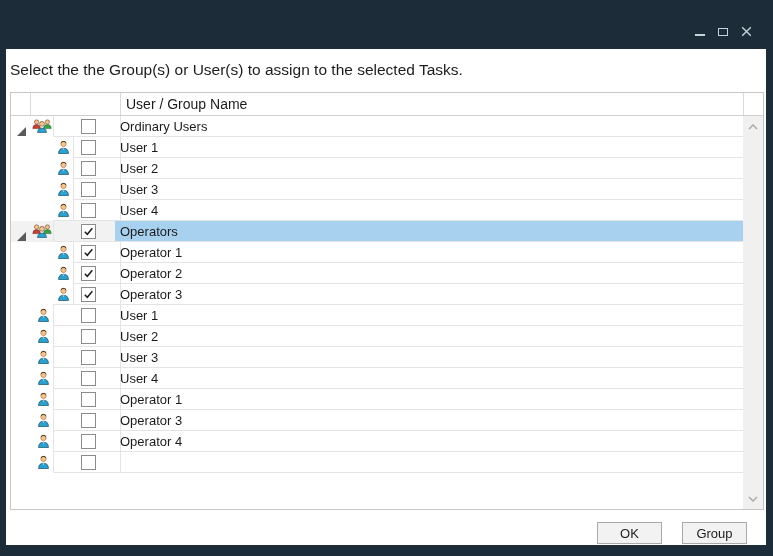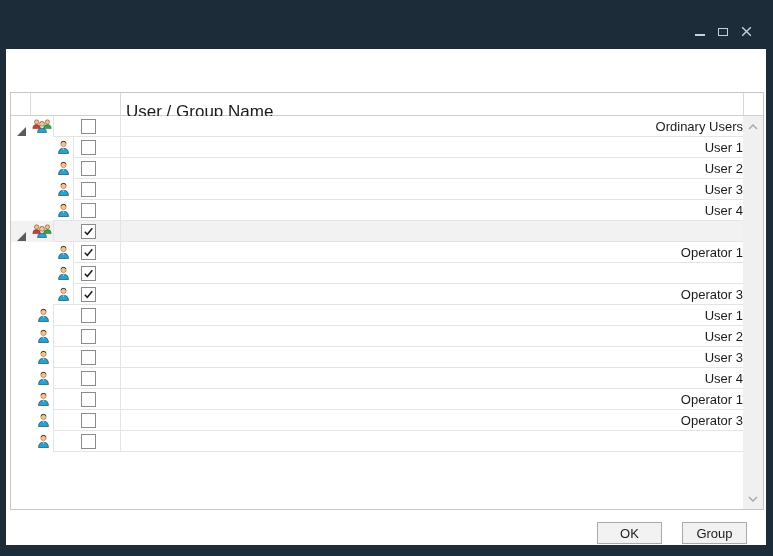--- a/index.html
+++ b/index.html
@@ -15,30 +15,30 @@
   .ctl { width:14px; height:13px; display:flex; align-items:center; justify-content:center; cursor:default; }
   .ctl-min-bar { width:10px; height:2px; background:#c7d1d8; margin-top:6px; }
   .ctl-max-box { width:10px; height:8px; border:1.4px solid #c7d1d8; box-sizing:border-box; }
   
   .content { position:absolute; left:6px; top:49px; width:760px; height:496px; background:#fff; }
   .instruction { position:absolute; left:4px; top:12px; font-size:15.5px; color:#1c1c1c; white-space:nowrap; }
   
   .table { position:absolute; left:4px; top:43px; width:754px; height:418px; box-sizing:border-box; border:1px solid #c6c6c6; background:#fff; }
   .thead { position:relative; height:22px; border-bottom:1px solid #cfcfcf; }
   .thead .vline { position:absolute; top:0; bottom:0; width:1px; background:#d9d9d9; }
-  .th-label { position:absolute; left:115px; top:8px; line-height:22px; font-size:17px; color:#1b1b1b; }
+  .th-label { position:absolute; left:115px; top:0; line-height:22px; font-size:14px; color:#1b1b1b; }
   .tbody { position:absolute; left:0; top:23px; width:732px; height:393px; overflow:hidden; }
   .trow { position:relative; height:21px; background:#fff; }
   .trow.selected { background:#f2f2f2; }
   .trow .hline { position:absolute; bottom:0; height:1px; right:0; background:#e4e4e4; }
   .trow .vline { position:absolute; top:0; height:21px; width:1px; background:#e4e4e4; }
   .expander { position:absolute; left:6px; top:6px; width:9px; height:9px; }
   .icon { position:absolute; top:3px; line-height:0; }
   .cb { position:absolute; left:70px; top:3px; width:15px; height:15px; box-sizing:border-box; border:1px solid #8b8b8b; background:#fff; display:flex; align-items:center; justify-content:center; }
-  .cell-name { position:absolute; left:104px; right:0; top:0; height:21px; line-height:21px; padding-left:5px; font-size:13px; color:#1b1b1b; white-space:nowrap; overflow:hidden;text-align:right; }
+  .cell-name { position:absolute; left:104px; right:0; top:0; height:21px; line-height:21px; padding-left:5px; font-size:13px; color:#1b1b1b; white-space:nowrap; overflow:hidden; }
   .trow.selected .cell-name { background:var(--sel,#a8d1f0); }
   
   .scrollbar { position:absolute; left:732px; top:23px; width:20px; height:393px; background:var(--track,#f0f0f0); }
   .sb-btn { position:absolute; left:0; width:20px; height:17px; display:flex; align-items:center; justify-content:center; }
   .sb-up { top:2px; } .sb-down { bottom:2px; }
   
   .btnbar { position:absolute; left:591px; top:473px; display:flex; gap:20px; }
   .dlg-btn { width:65px; height:22px; background:#f2f2f2; border:1px solid #a9a9a9; font-family:"Liberation Sans",sans-serif; font-size:13px; color:#1c1c1c; padding:0; }
 </style>
 </head>
@@ -56,20 +56,21 @@
       </div>
       <div class="ctl">
         <svg width="11" height="11" viewBox="0 0 11 11">
             <path d="M1.2 1.2 L9.8 9.8 M9.8 1.2 L1.2 9.8" stroke="#c7d1d8" stroke-width="1.4" fill="none"></path>
           </svg>
       </div>
     </div>
   </div>
 
   <div class="content">
+    <div class="instruction">Select the the Group(s) or User(s) to assign to the selected Tasks.</div>
 
     <div class="table">
       <div class="thead">
         <div class="vline" style="left:19px"></div>
         <div class="vline" style="left:109px"></div>
         <div class="vline" style="left:732px"></div>
         <div class="th-label">User / Group Name</div>
       </div>
       <div class="tbody" id="tbody">
           <div class="trow">
@@ -160,20 +161,21 @@
                 <path d="M7.6 4.5 a2.5 2.5 0 0 1 4.8 0 q-1.2-1.7-2.4-1.7 q-1.2 0-2.4 1.7z" fill="#3f2710"></path>
                 <path d="M5.6 13.6 q0-4.4 4.4-4.4 q4.4 0 4.4 4.4 z" fill="#2da0cd" stroke="#14576f" stroke-width="0.7"></path>
               </svg></span>
             <div class="vline" style="left: 42px;"></div>
             <div class="vline" style="left: 109px;"></div>
             <span class="cb">
               <svg width="11" height="11" viewBox="0 0 11 11">
                 <path d="M1.8 5.8 L4.3 8.3 L9.3 2.3" fill="none" stroke="#1c1c1c" stroke-width="1.5"></path>
               </svg>
             </span>
+            <div class="cell-name">Operators</div>
             <div class="hline" style="left: 42px;"></div>
           </div>
           <div class="trow">
             <span class="icon" style="left: 46px;"><svg width="13" height="14" viewBox="0 0 13 14">
                 <circle cx="6.5" cy="3.9" r="2.7" fill="#f2c28f" stroke="#8a5a30" stroke-width="0.5"></circle>
                 <path d="M3.8 3.6 a2.7 2.7 0 0 1 5.4 0 q-1.3-1.9-2.7-1.9 q-1.4 0-2.7 1.9z" fill="#3f2710"></path>
                 <path d="M1.6 13.6 q0-5.3 4.9-5.3 q4.9 0 4.9 5.3 z" fill="#2da0cd" stroke="#14576f" stroke-width="0.8"></path>
                 <path d="M5.3 8.5 l1.2 1.3 l1.2-1.3 z" fill="#eef6fa"></path>
               </svg></span>
             <div class="vline" style="left: 62px;"></div>
@@ -193,20 +195,21 @@
                 <path d="M1.6 13.6 q0-5.3 4.9-5.3 q4.9 0 4.9 5.3 z" fill="#2da0cd" stroke="#14576f" stroke-width="0.8"></path>
                 <path d="M5.3 8.5 l1.2 1.3 l1.2-1.3 z" fill="#eef6fa"></path>
               </svg></span>
             <div class="vline" style="left: 62px;"></div>
             <div class="vline" style="left: 109px;"></div>
             <span class="cb">
               <svg width="11" height="11" viewBox="0 0 11 11">
                 <path d="M1.8 5.8 L4.3 8.3 L9.3 2.3" fill="none" stroke="#1c1c1c" stroke-width="1.5"></path>
               </svg>
             </span>
+            <div class="cell-name">Operator 2</div>
             <div class="hline" style="left: 62px;"></div>
           </div>
           <div class="trow">
             <span class="icon" style="left: 46px;"><svg width="13" height="14" viewBox="0 0 13 14">
                 <circle cx="6.5" cy="3.9" r="2.7" fill="#f2c28f" stroke="#8a5a30" stroke-width="0.5"></circle>
                 <path d="M3.8 3.6 a2.7 2.7 0 0 1 5.4 0 q-1.3-1.9-2.7-1.9 q-1.4 0-2.7 1.9z" fill="#3f2710"></path>
                 <path d="M1.6 13.6 q0-5.3 4.9-5.3 q4.9 0 4.9 5.3 z" fill="#2da0cd" stroke="#14576f" stroke-width="0.8"></path>
                 <path d="M5.3 8.5 l1.2 1.3 l1.2-1.3 z" fill="#eef6fa"></path>
               </svg></span>
             <div class="vline" style="left: 62px;"></div>
@@ -288,20 +291,33 @@
             <span class="icon" style="left: 26px;"><svg width="13" height="14" viewBox="0 0 13 14">
                 <circle cx="6.5" cy="3.9" r="2.7" fill="#f2c28f" stroke="#8a5a30" stroke-width="0.5"></circle>
                 <path d="M3.8 3.6 a2.7 2.7 0 0 1 5.4 0 q-1.3-1.9-2.7-1.9 q-1.4 0-2.7 1.9z" fill="#3f2710"></path>
                 <path d="M1.6 13.6 q0-5.3 4.9-5.3 q4.9 0 4.9 5.3 z" fill="#2da0cd" stroke="#14576f" stroke-width="0.8"></path>
                 <path d="M5.3 8.5 l1.2 1.3 l1.2-1.3 z" fill="#eef6fa"></path>
               </svg></span>
             <div class="vline" style="left: 42px;"></div>
             <div class="vline" style="left: 109px;"></div>
             <span class="cb"></span>
             <div class="cell-name">Operator 3</div>
+            <div class="hline" style="left: 42px;"></div>
+          </div>
+          <div class="trow">
+            <span class="icon" style="left: 26px;"><svg width="13" height="14" viewBox="0 0 13 14">
+                <circle cx="6.5" cy="3.9" r="2.7" fill="#f2c28f" stroke="#8a5a30" stroke-width="0.5"></circle>
+                <path d="M3.8 3.6 a2.7 2.7 0 0 1 5.4 0 q-1.3-1.9-2.7-1.9 q-1.4 0-2.7 1.9z" fill="#3f2710"></path>
+                <path d="M1.6 13.6 q0-5.3 4.9-5.3 q4.9 0 4.9 5.3 z" fill="#2da0cd" stroke="#14576f" stroke-width="0.8"></path>
+                <path d="M5.3 8.5 l1.2 1.3 l1.2-1.3 z" fill="#eef6fa"></path>
+              </svg></span>
+            <div class="vline" style="left: 42px;"></div>
+            <div class="vline" style="left: 109px;"></div>
+            <span class="cb"></span>
+            <div class="cell-name">Operator 4</div>
             <div class="hline" style="left: 42px;"></div>
           </div>
           <div class="trow">
             <span class="icon" style="left: 26px;"><svg width="13" height="14" viewBox="0 0 13 14">
                 <circle cx="6.5" cy="3.9" r="2.7" fill="#f2c28f" stroke="#8a5a30" stroke-width="0.5"></circle>
                 <path d="M3.8 3.6 a2.7 2.7 0 0 1 5.4 0 q-1.3-1.9-2.7-1.9 q-1.4 0-2.7 1.9z" fill="#3f2710"></path>
                 <path d="M1.6 13.6 q0-5.3 4.9-5.3 q4.9 0 4.9 5.3 z" fill="#2da0cd" stroke="#14576f" stroke-width="0.8"></path>
                 <path d="M5.3 8.5 l1.2 1.3 l1.2-1.3 z" fill="#eef6fa"></path>
               </svg></span>
             <div class="vline" style="left: 42px;"></div>

